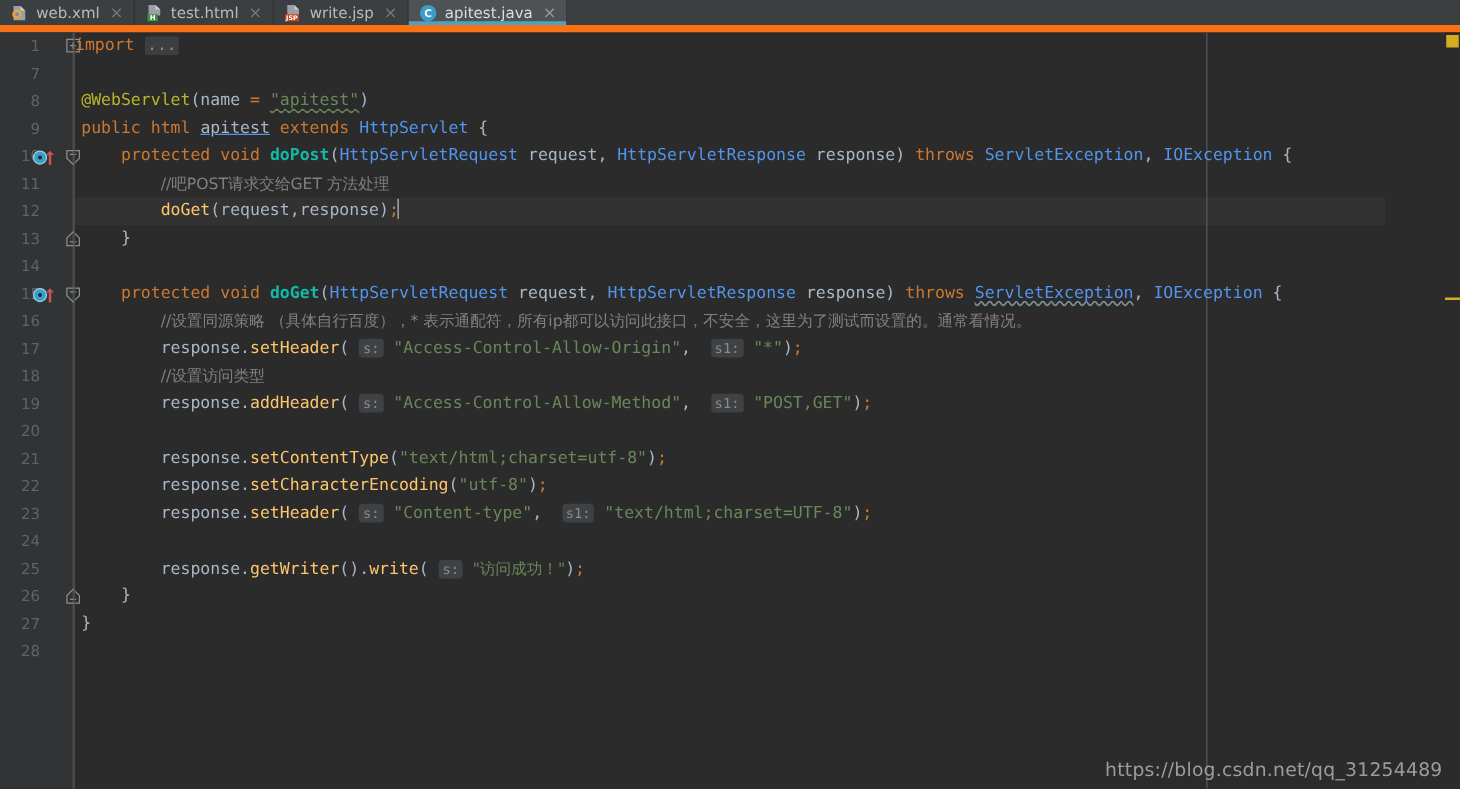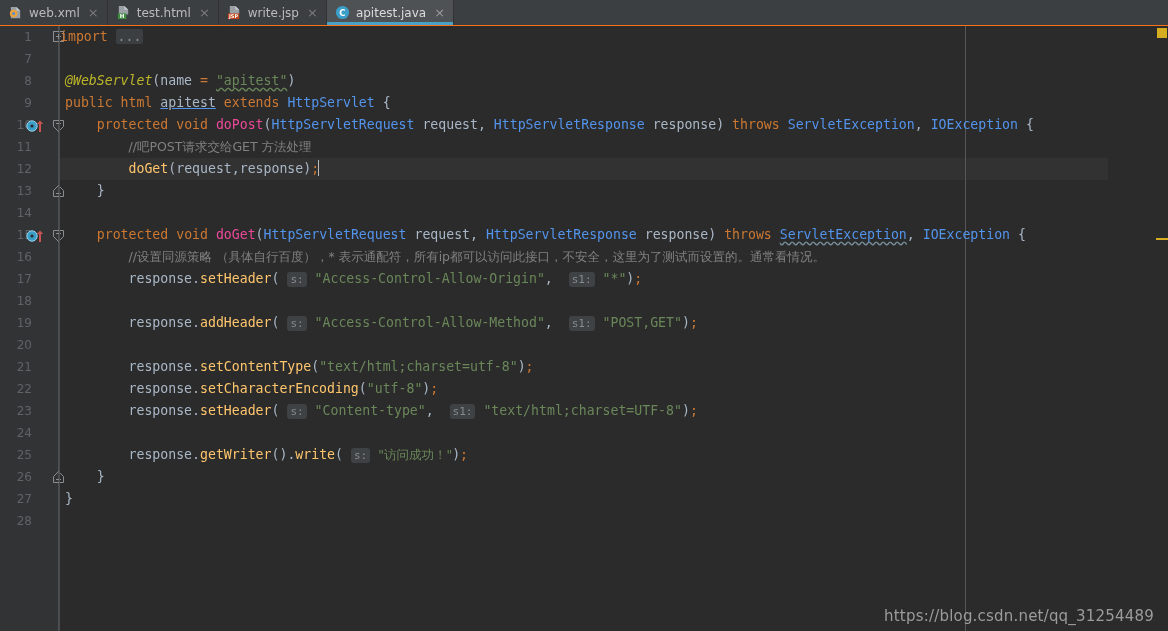--- a/index.html
+++ b/index.html
@@ -13,21 +13,21 @@
     -webkit-font-smoothing: antialiased;
   }
 
   
   .tabbar {
     position: absolute; top: 0; left: 0;
     width: 1168px; height: 26px;
     background: #3c3f41;
     display: flex;
     align-items: stretch;
-    border-bottom: 1px solid #f97316;
+    border-bottom: 6px solid #f97316;
     box-sizing: border-box;
   }
   .tab {
     display: flex;
     align-items: center;
     padding: 0 8px 0 8px;
     gap: 6px;
     position: relative;
     border-right: 1px solid #323232;
     font-family: "DejaVu Sans", "Liberation Sans", sans-serif;
@@ -140,25 +140,25 @@
   }
   .guideline {
     position: absolute;
     top: 0; left: 965px;
     width: 1px; height: 605px;
     background: #555759;
   }
 
   
   .kw   { color: #cc7832; }
-  .anno { color: #bbb529; font-style: italic; }
+  .anno { color: #bbb529; }
   .str  { color: #6a8759; }
   .cls  { color: #5394ec; }
   .fn   { color: #ffc66d; }
-  .fnb  { color: #ec4899; font-weight: normal; }
+  .fnb  { color: #14b8a6; font-weight: bold; }
   .pln  { color: #a9b7c6; }
   .brk  { color: #a9b7c6; }
   .semi { color: #cc7832; }
   .und  { text-decoration: underline; text-decoration-color: #5394ec; }
   .wavy {
     text-decoration: underline;
     text-decoration-style: wavy;
     text-decoration-color: #78909c;
     text-underline-offset: 2px;
   }
@@ -379,20 +379,21 @@
     <div class="cl" style="top:110px; left:5px">        <span class="cmt-cn">//吧POST请求交给GET 方法处理</span></div>
 
     <div class="cl" style="top:154px; left:5px">    <span class="brk">}</span></div>
 
     <div class="cl" style="top:198px; left:5px">    <span class="kw">protected</span> <span class="kw">void</span> <span class="fnb">doGet</span><span class="brk">(</span><span class="cls">HttpServletRequest</span> <span class="pln">request</span><span class="pln">,</span> <span class="cls">HttpServletResponse</span> <span class="pln">response</span><span class="brk">)</span> <span class="kw">throws</span> <span class="cls wavy">ServletException</span><span class="pln">,</span> <span class="cls">IOException</span> <span class="brk">{</span></div>
 
     <div class="cl" style="top:220px; left:5px">        <span class="cmt-cn">//设置同源策略 （具体自行百度），* 表示通配符，所有ip都可以访问此接口，不安全，这里为了测试而设置的。通常看情况。</span></div>
 
     <div class="cl" style="top:242px; left:5px">        <span class="pln">response</span><span class="pln">.</span><span class="fn">setHeader</span><span class="brk">(</span> <span class="hint">s:</span> <span class="str">"Access-Control-Allow-Origin"</span><span class="pln">,</span>  <span class="hint">s1:</span> <span class="str">"*"</span><span class="brk">)</span><span class="semi">;</span></div>
 
+    <div class="cl" style="top:264px; left:5px">        <span class="cmt-cn">//设置访问类型</span></div>
 
     <div class="cl" style="top:286px; left:5px">        <span class="pln">response</span><span class="pln">.</span><span class="fn">addHeader</span><span class="brk">(</span> <span class="hint">s:</span> <span class="str">"Access-Control-Allow-Method"</span><span class="pln">,</span>  <span class="hint">s1:</span> <span class="str">"POST,GET"</span><span class="brk">)</span><span class="semi">;</span></div>
 
 
     <div class="cl" style="top:330px; left:5px">        <span class="pln">response</span><span class="pln">.</span><span class="fn">setContentType</span><span class="brk">(</span><span class="str">"text/html;charset=utf-8"</span><span class="brk">)</span><span class="semi">;</span></div>
 
     <div class="cl" style="top:352px; left:5px">        <span class="pln">response</span><span class="pln">.</span><span class="fn">setCharacterEncoding</span><span class="brk">(</span><span class="str">"utf-8"</span><span class="brk">)</span><span class="semi">;</span></div>
 
     <div class="cl" style="top:374px; left:5px">        <span class="pln">response</span><span class="pln">.</span><span class="fn">setHeader</span><span class="brk">(</span> <span class="hint">s:</span> <span class="str">"Content-type"</span><span class="pln">,</span>  <span class="hint">s1:</span> <span class="str">"text/html;charset=UTF-8"</span><span class="brk">)</span><span class="semi">;</span></div>
 

